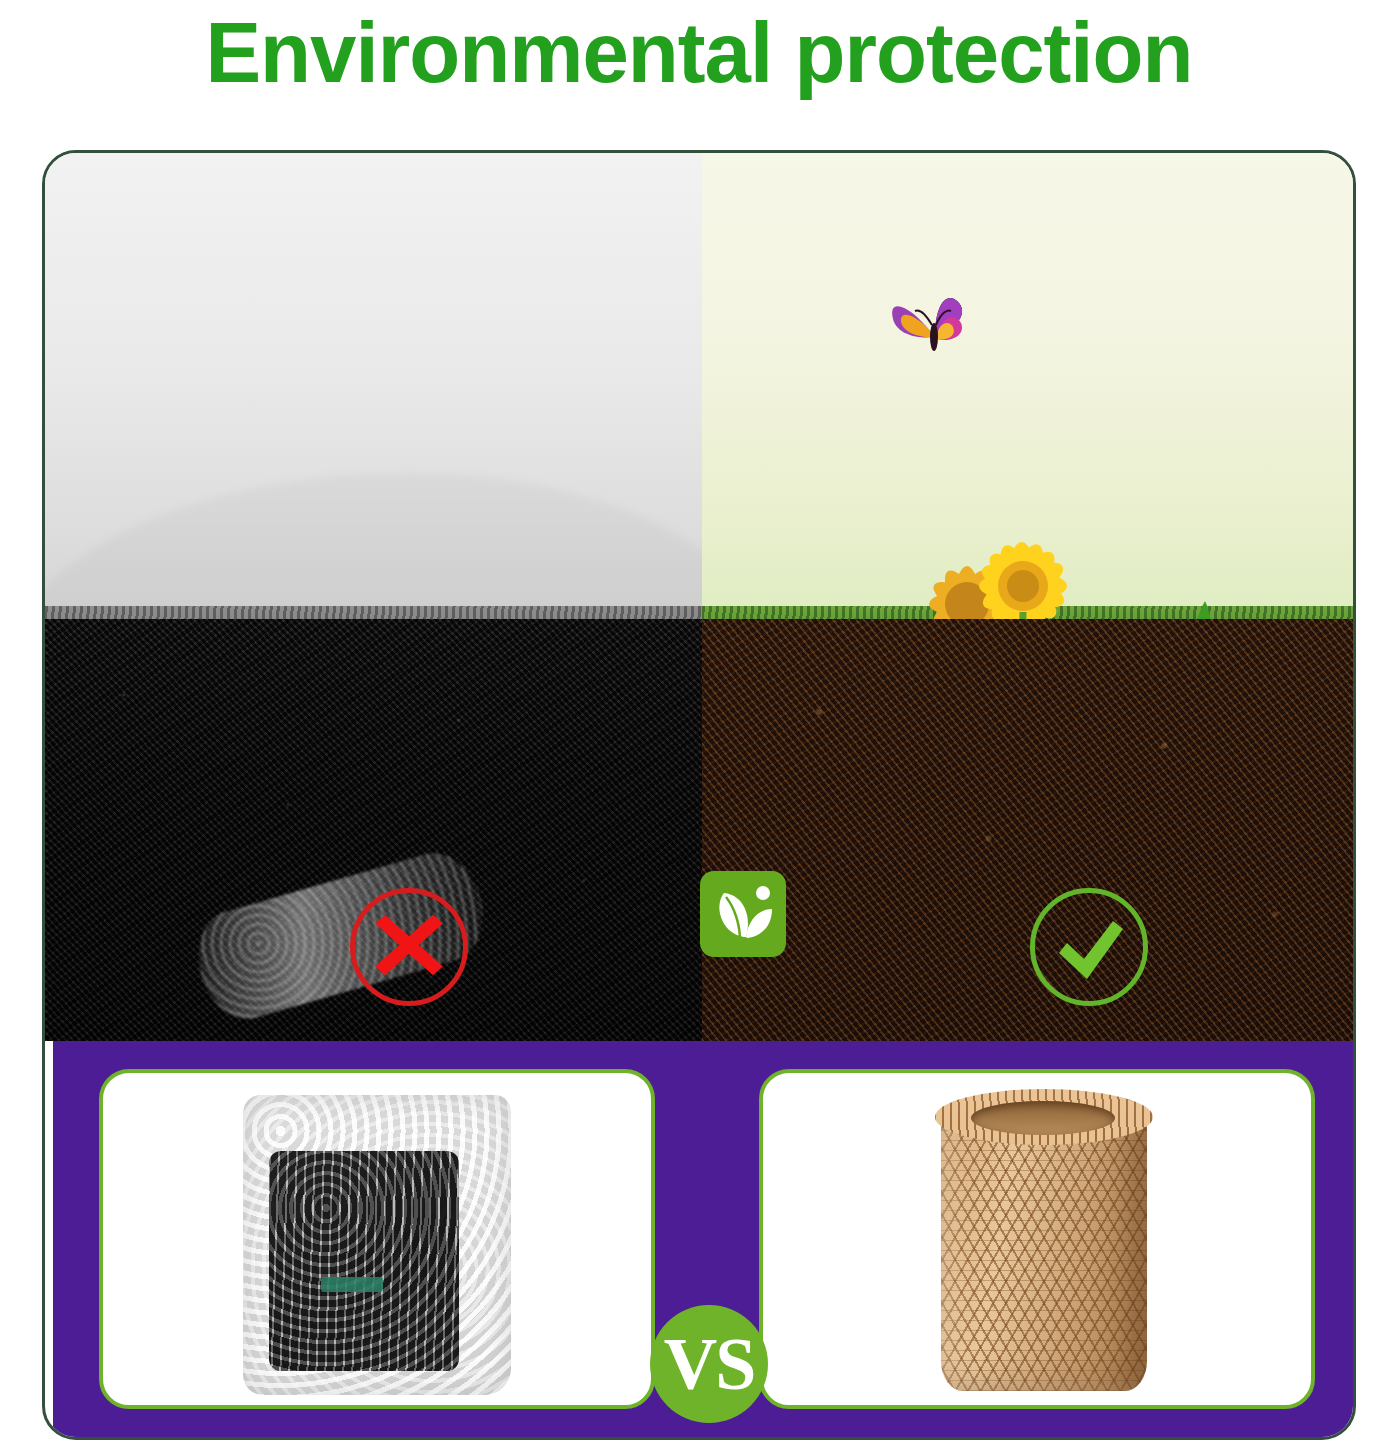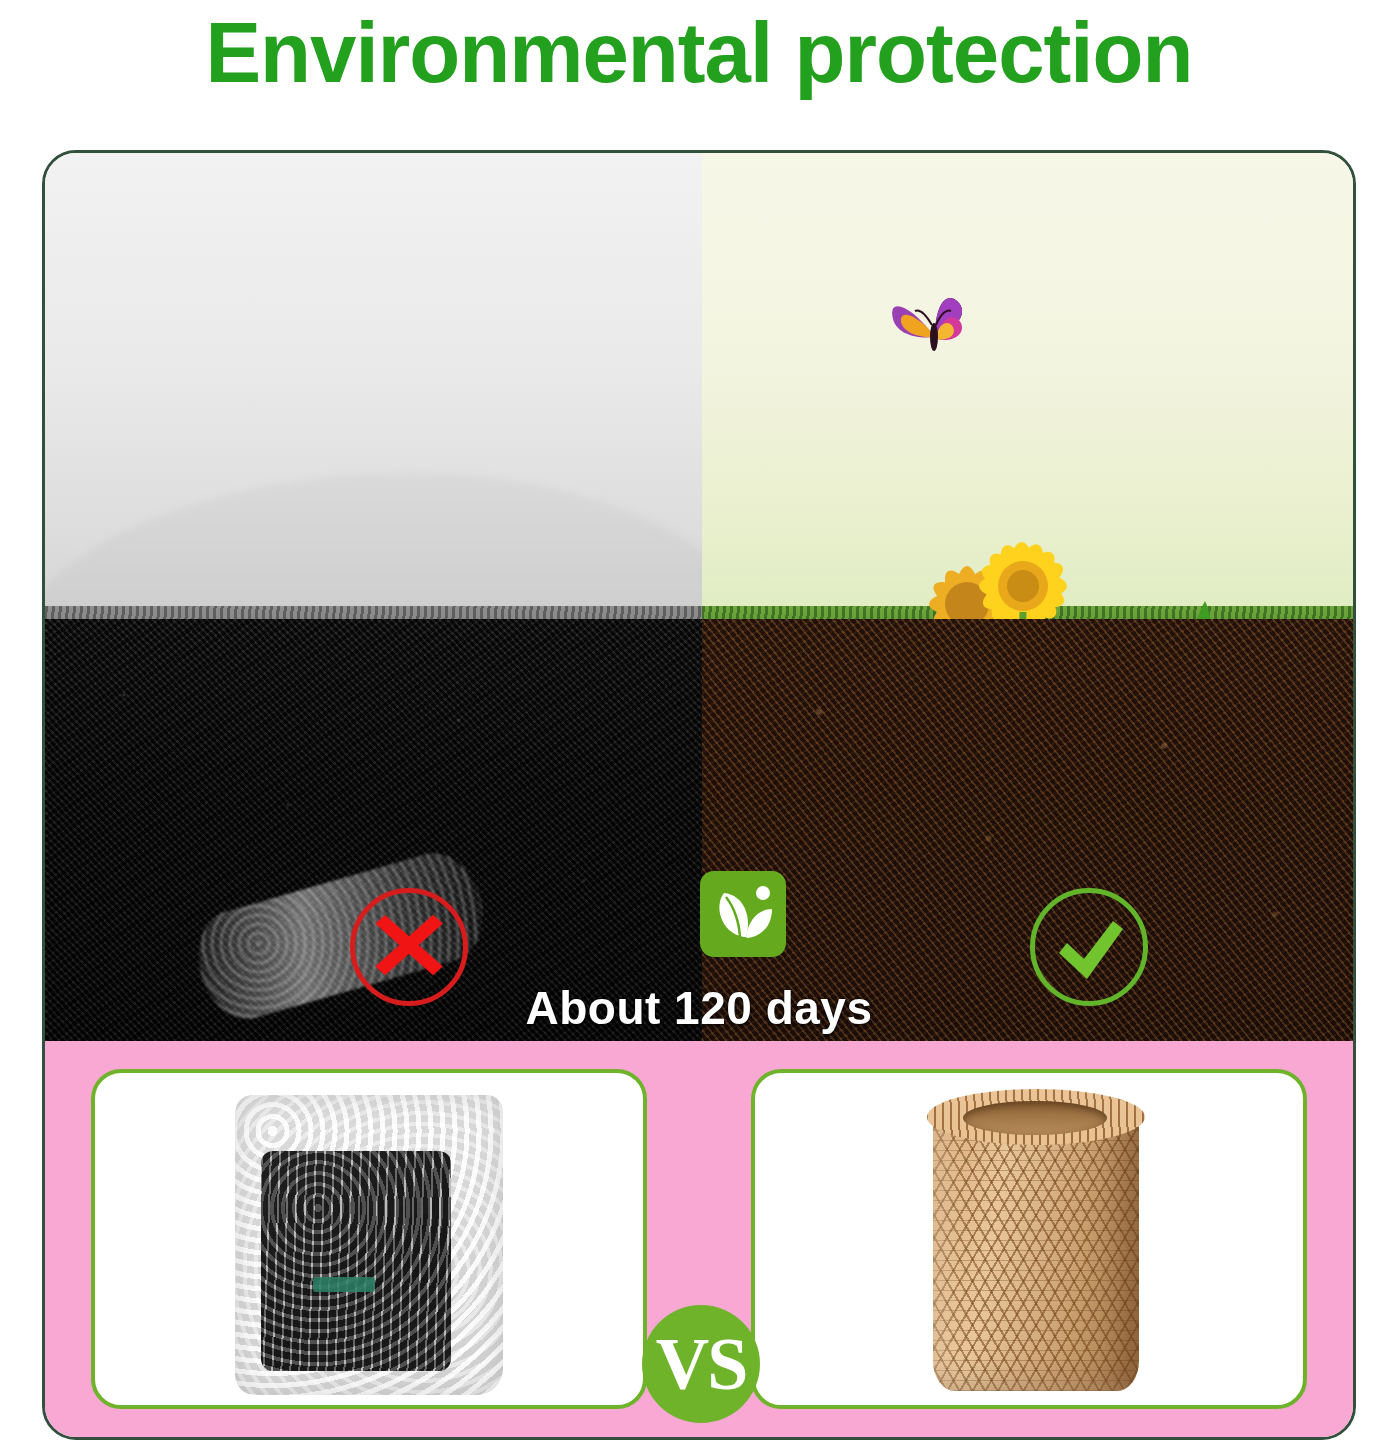--- a/index.html
+++ b/index.html
@@ -214,23 +214,23 @@
     font-family: "Liberation Sans", sans-serif;
     font-weight: bold;
     font-size: 46px;
     letter-spacing: 0.5px;
     text-shadow: 0 2px 5px rgba(0,0,0,.75), 0 0 2px rgba(0,0,0,.9);
   }
 
   
   #bottom {
     position: absolute;
-    left: 0; top: 888px;
+    left: 8px; top: 888px;
     width: 100%; height: 402px;
-    background: #f9a8d4;
+    background: #4c1d95;
     padding-left: 37px;
   }
 
   .panel {
     position: absolute;
     top: 28px;
     height: 340px;
     border: 4px solid #6FB32B;
     border-radius: 30px;
     background: #ffffff;
@@ -415,21 +415,20 @@
 
       <div id="eco-icon">
         <svg style="width:86px;height:86px;" viewBox="0 0 86 86">
           <circle cx="63" cy="22" r="7" fill="#ffffff"></circle>
           <path d="M44 66 C 20 62, 14 34, 24 22 C 44 24, 52 46, 46 66 Z" fill="#ffffff"></path>
           <path d="M46 66 C 48 48, 60 38, 72 38 C 72 56, 60 66, 47 67 Z" fill="#ffffff"></path>
           <path d="M40 70 C 40 52, 34 36, 26 26" stroke="#64A91E" stroke-width="2.5" fill="none"></path>
         </svg>
       </div>
 
-      <div id="days-caption">About 120 days</div>
 
     </div>
 
     <div id="bottom">
 
       <div class="panel" id="panel-left">
         <div id="bubble-pack">
           <div id="bubble-inner">
             <div id="bubble-teal"></div>
           </div>

